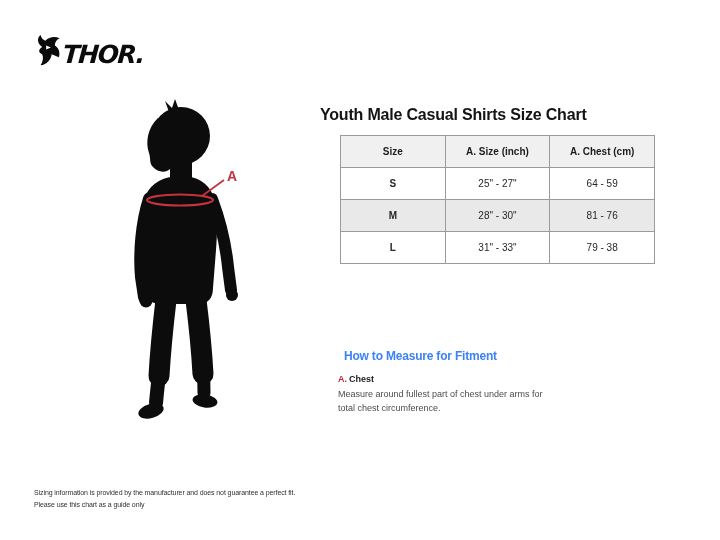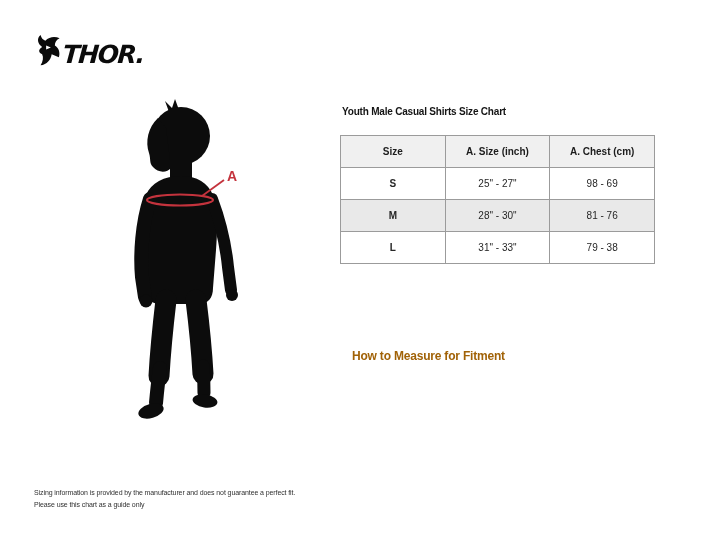--- a/index.html
+++ b/index.html
@@ -21,39 +21,39 @@
 
   
   .figure-svg { position:absolute; left:0; top:0; }
   .measure-label-a {
     font-family:"Liberation Sans", sans-serif;
     font-weight:bold; font-size:14px; fill:#c4333d;
   }
 
   
   .chart-title {
-    position:absolute; left:342px; top:106px;
-    font-size:10px; font-weight:bold; letter-spacing:-0.2px; color:#141414;
+    position:absolute; left:320px; top:106px;
+    font-size:16px; font-weight:bold; letter-spacing:-0.2px; color:#141414;
   }
   .size-table {
     position:absolute; left:340px; top:135px; width:315px;
     border-collapse:collapse; table-layout:fixed;
     font-size:10px; color:#262626; text-align:center;
   }
   .size-table th, .size-table td {
     border:1px solid #9b9b9b; height:32px; padding:0; text-align:center;
     background:#ffffff;
   }
   .size-table th { background:#f0f0f0; font-weight:bold; color:#1c1c1c; }
   .size-table tr.alt td { background:#e9e9e9; }
   .size-table td.size-cell { font-weight:bold; }
 
   .measure-title {
-    position:absolute; left:352px; top:349px;
-    font-size:12px; font-weight:bold; letter-spacing:-0.2px; color:#a16207;
+    position:absolute; left:344px; top:349px;
+    font-size:12px; font-weight:bold; letter-spacing:-0.2px; color:#3b82f6;
   }
   .measure-item { position:absolute; left:338px; top:374px; width:220px; }
   .measure-key-line { font-size:9px; font-weight:bold; color:#1c1c1c; margin-bottom:4px; }
   .measure-key { color:#c4333d; margin-right:2px; }
   .measure-desc { font-size:9px; line-height:1.5; color:#4c4c4c; font-weight:normal; }
 
   
   .disclaimer { position:absolute; left:34px; top:487px; font-size:7px; line-height:1.7; color:#303030; letter-spacing:-0.1px; }
 </style>
 </head>
@@ -116,36 +116,42 @@
       <tr>
         <th>Size</th>
         <th>A. Size (inch)</th>
         <th>A. Chest (cm)</th>
       </tr>
     </thead>
     <tbody>
       <tr>
         <td class="size-cell">S</td>
         <td>25" - 27"</td>
-        <td>98 - 69</td>
+        <td>64 - 59</td>
       </tr>
       <tr class="alt">
         <td class="size-cell">M</td>
         <td>28" - 30"</td>
         <td>81 - 76</td>
       </tr>
       <tr>
         <td class="size-cell">L</td>
         <td>31" - 33"</td>
         <td>79 - 38</td>
       </tr>
     </tbody>
   </table>
 
   <h2 class="measure-title">How to Measure for Fitment</h2>
 
+  <div class="measure-item">
+    <div class="measure-key-line">
+      <span class="measure-key">A.</span><span>Chest</span>
+    </div>
+    <p class="measure-desc">Measure around fullest part of chest under arms for total chest circumference.</p>
+  </div>
 
   <footer class="disclaimer">
     <div>Sizing information is provided by the manufacturer and does not guarantee a perfect fit.</div>
     <div>Please use this chart as a guide only</div>
   </footer>
 
 </div>
 
 </body></html>

